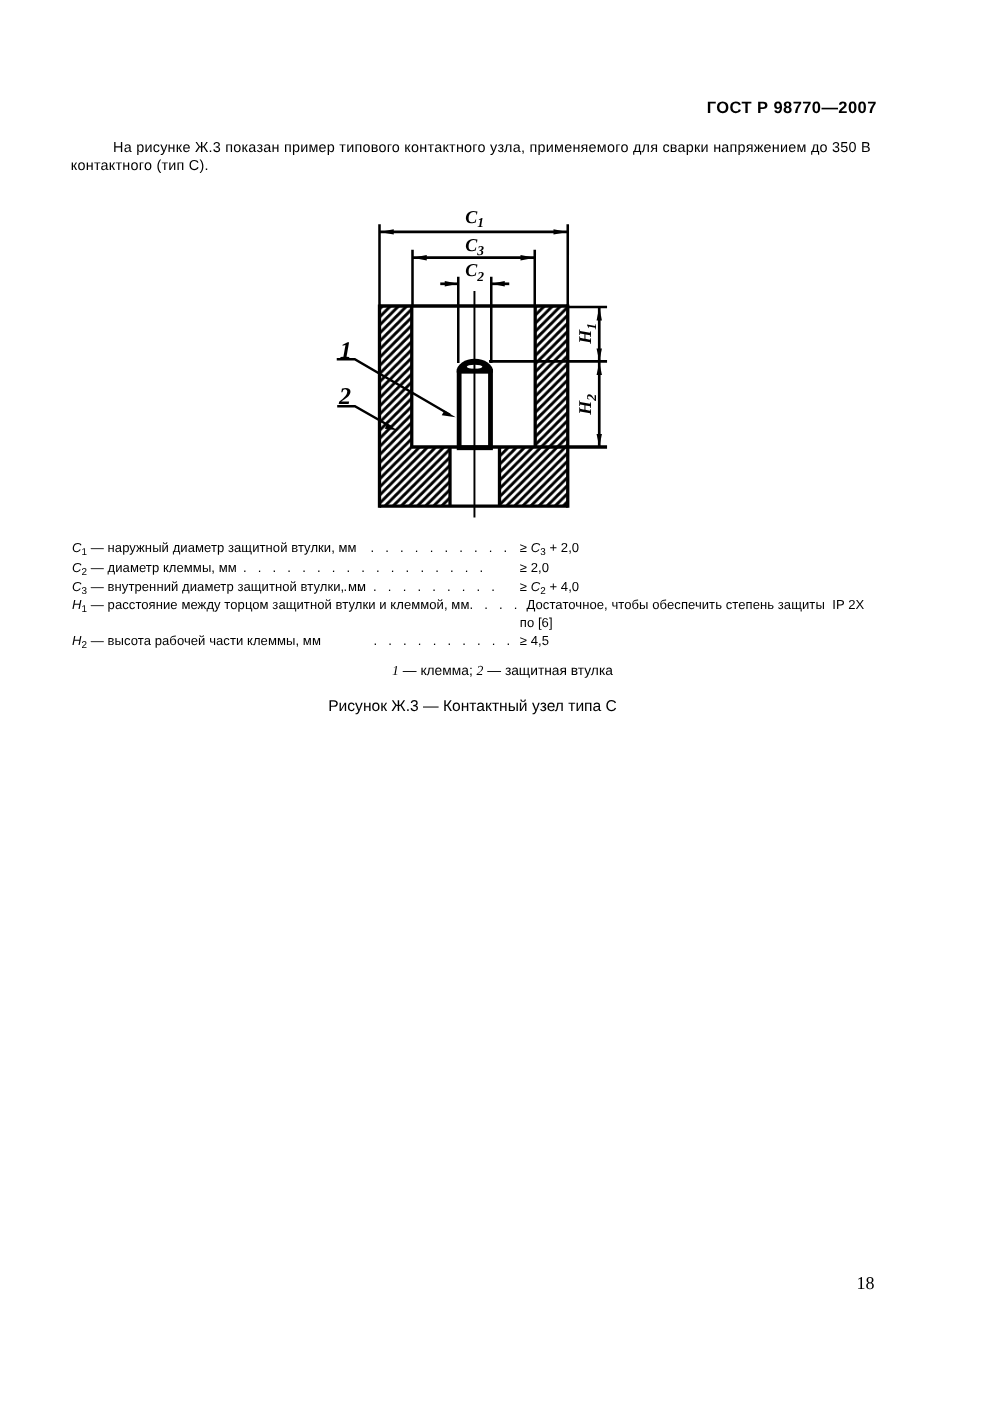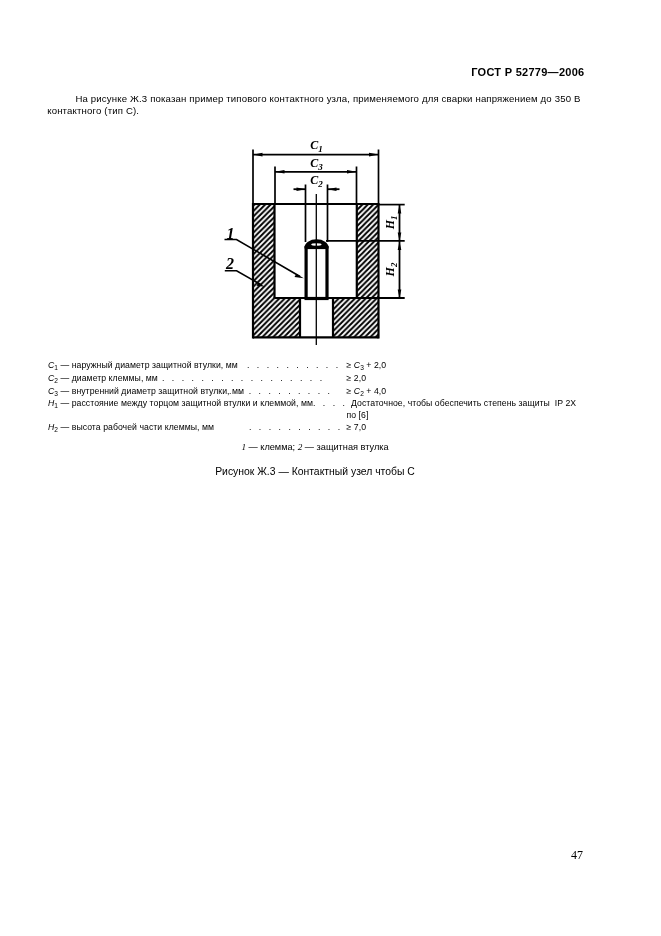--- a/index.html
+++ b/index.html
@@ -6,21 +6,21 @@
   body{width:661px;height:936px;background:#fff;position:relative;
        font-family:"Liberation Sans",sans-serif;color:#000;}
   .abs{position:absolute;}
   .leg{font-size:8.7px;letter-spacing:0.05px;white-space:nowrap;}
   .it{font-style:italic;}
   sub.s{font-size:6.6px;vertical-align:-2.2px;line-height:0;}
 </style>
 </head>
 <body>
 
-<div class="abs" style="left:0;top:66px;width:584.5px;text-align:right;font-size:11px;font-weight:bold;letter-spacing:0.28px;">ГОСТ Р 52779—2006</div>
+<div class="abs" style="left:0;top:66px;width:584.5px;text-align:right;font-size:11px;font-weight:bold;letter-spacing:0.28px;">ГОСТ Р 98770—2007</div>
 
 <div class="abs" style="left:75.4px;top:93.2px;font-size:9.6px;letter-spacing:0.16px;white-space:nowrap;">На рисунке Ж.3 показан пример типового контактного узла, применяемого для сварки напряжением до 350 В</div>
 <div class="abs" style="left:47.2px;top:105.2px;font-size:9.6px;letter-spacing:0.16px;white-space:nowrap;">контактного (тип С).</div>
 
 <svg class="abs" style="left:200px;top:130px;" width="230" height="225" viewBox="200 130 230 225">
   <defs>
     <pattern id="ht" width="5.4" height="5.4" patternUnits="userSpaceOnUse">
       <path d="M-1,6.4 L6.4,-1 M-1,1 L1,-1 M4.4,6.4 L6.4,4.4" stroke="#000" stroke-width="2" fill="none"></path>
     </pattern>
   </defs>
@@ -111,18 +111,18 @@
 <div class="abs leg" style="left:229px;top:385.5px;">.&nbsp;&nbsp;&nbsp;.&nbsp;&nbsp;&nbsp;.&nbsp;&nbsp;&nbsp;.&nbsp;&nbsp;&nbsp;.&nbsp;&nbsp;&nbsp;.&nbsp;&nbsp;&nbsp;.&nbsp;&nbsp;&nbsp;.&nbsp;&nbsp;&nbsp;.&nbsp;&nbsp;&nbsp;.&nbsp;&nbsp;&nbsp;.</div>
 <div class="abs leg" style="left:346.5px;top:385.5px;">≥ <span class="it">C</span><sub class="s">2</sub> + 4,0</div>
 
 <div class="abs leg" style="left:48px;top:398.3px;"><span class="it">H</span><sub class="s">1</sub> — расстояние между торцом защитной втулки и клеммой, мм</div>
 <div class="abs leg" style="left:313px;top:398.3px;">.&nbsp;&nbsp;&nbsp;.&nbsp;&nbsp;&nbsp;.&nbsp;&nbsp;&nbsp;.</div>
 <div class="abs leg" style="left:351px;top:398.3px;">Достаточное, чтобы обеспечить степень защиты&nbsp;&nbsp;IP 2X</div>
 <div class="abs leg" style="left:346.5px;top:410.3px;">по [6]</div>
 
 <div class="abs leg" style="left:48px;top:421.6px;"><span class="it">H</span><sub class="s">2</sub> — высота рабочей части клеммы, мм</div>
 <div class="abs leg" style="left:249px;top:421.6px;">.&nbsp;&nbsp;&nbsp;.&nbsp;&nbsp;&nbsp;.&nbsp;&nbsp;&nbsp;.&nbsp;&nbsp;&nbsp;.&nbsp;&nbsp;&nbsp;.&nbsp;&nbsp;&nbsp;.&nbsp;&nbsp;&nbsp;.&nbsp;&nbsp;&nbsp;.&nbsp;&nbsp;&nbsp;.</div>
-<div class="abs leg" style="left:346.5px;top:421.6px;">≥ 7,0</div>
+<div class="abs leg" style="left:346.5px;top:421.6px;">≥ 4,5</div>
 
-<div class="abs" style="left:0;top:441.8px;width:630px;text-align:center;font-size:9.2px;"><span style="font-family:'Liberation Serif',serif;font-style:italic;">1</span> — клемма; <span style="font-family:'Liberation Serif',serif;font-style:italic;">2</span> — защитная втулка</div>
-<div class="abs" style="left:0;top:465.8px;width:630px;text-align:center;font-size:10.4px;">Рисунок Ж.3 — Контактный узел чтобы С</div>
+<div class="abs" style="left:0;top:441.8px;width:630px;text-align:center;font-size:9.2px;padding-left:20px;"><span style="font-family:'Liberation Serif',serif;font-style:italic;">1</span> — клемма; <span style="font-family:'Liberation Serif',serif;font-style:italic;">2</span> — защитная втулка</div>
+<div class="abs" style="left:0;top:465.8px;width:630px;text-align:center;font-size:10.4px;">Рисунок Ж.3 — Контактный узел типа С</div>
 
-<div class="abs" style="left:571px;top:847.8px;font-family:'Liberation Serif',serif;font-size:12px;">47</div>
+<div class="abs" style="left:571px;top:847.8px;font-family:'Liberation Serif',serif;font-size:12px;">18</div>
 
 </body></html>

